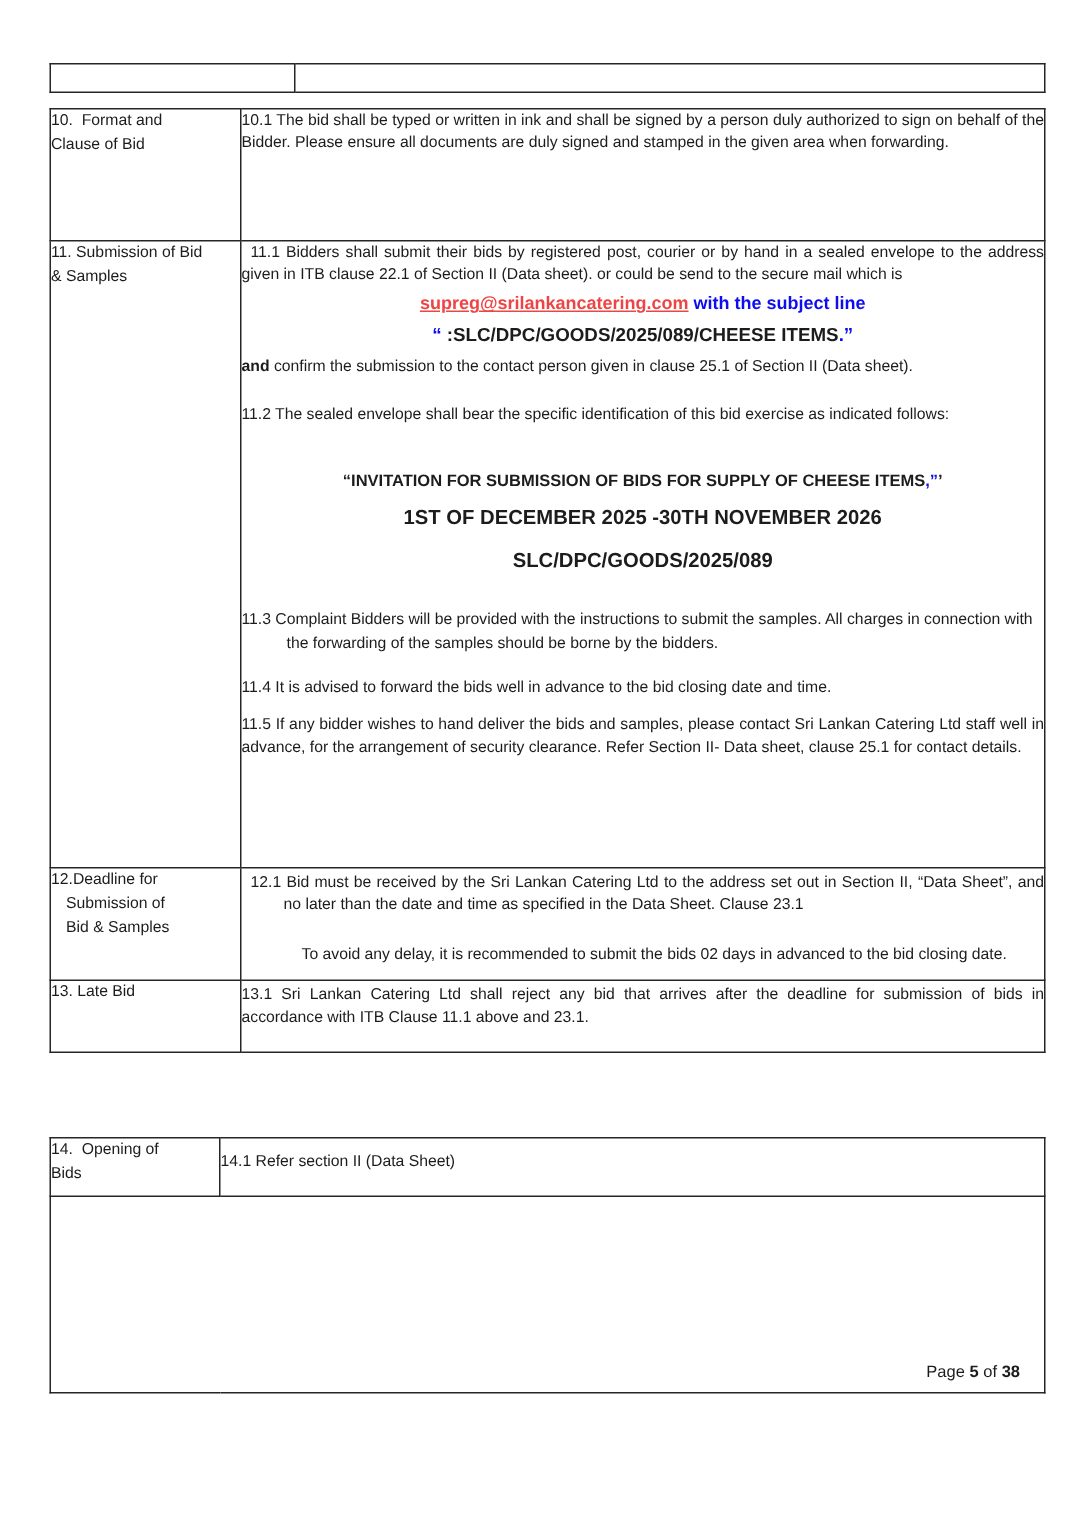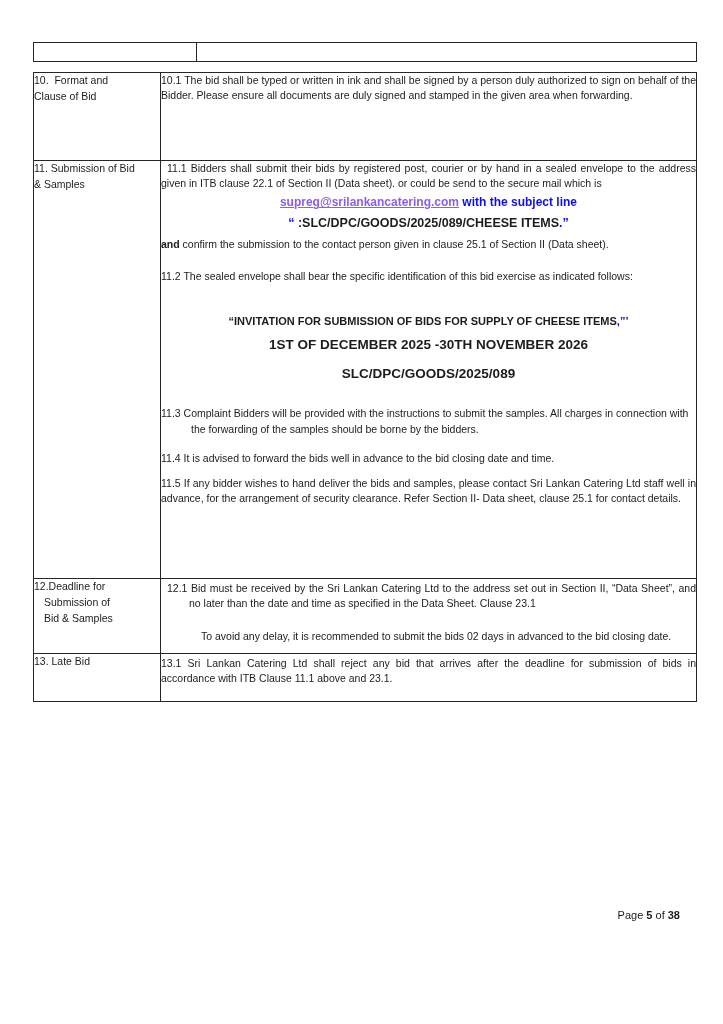--- a/index.html
+++ b/index.html
@@ -26,21 +26,21 @@
   .just{text-align:justify;}
   .ctr{text-align:center;}
 
   td.dhead{height:30px;text-align:center;vertical-align:middle;font-size:10.5px;padding-right:70px;}
   td.dhead .ttl{font-weight:bold;margin-left:4px;}
 
   
   td.r11body{padding-top:46px;}
   .p111{text-indent:6px;}
   .emailline{margin-top:3px;font-size:12px;font-weight:bold;color:#0d0df0;}
-  .emailline a{color:#8b5cf6;text-decoration:underline;}
+  .emailline a{color:#ef4444;text-decoration:underline;}
   .subjline{margin-top:2px;font-size:12.5px;font-weight:bold;}
   .andline{margin-top:5px;}
   .p112{margin-top:17px;}
   .invline{margin-top:30px;font-size:11px;font-weight:bold;}
   .dateline{margin-top:5px;font-size:13.5px;font-weight:bold;}
   .refline{margin-top:9px;font-size:13.5px;font-weight:bold;}
   .p113{margin-top:23px;padding-left:30px;text-indent:-30px;}
   .p114{margin-top:14px;}
   .p115{margin-top:10px;}
   .hang{padding-left:30px;text-indent:-30px;}
@@ -124,20 +124,40 @@
       <td class="lbl">
         <div class="ln">13. Late Bid</div>
       </td>
       <td class="body">
         <p class="just" style="margin-top:2px;">13.1 Sri Lankan Catering Ltd shall reject any bid that arrives after the deadline for submission of bids in accordance with ITB Clause 11.1 above and 23.1.</p>
       </td>
     </tr>
   </tbody>
     </table>
 
+  <table class="tbl tbl2">
+    <colgroup>
+        <col style="width:113px">
+        <col>
+      </colgroup>
+    <tbody>
+        <tr style="height:39px">
+      <td class="lbl">
+        <div class="ln">14.  Opening of</div>
+        <div class="ln">Bids</div>
+      </td>
+      <td class="body">
+        <p style="margin-top:8px;">14.1 Refer section II (Data Sheet)</p>
+      </td>
+    </tr>
+    <tr style="height:131px">
+      <td colspan="2"></td>
+    </tr>
+  </tbody>
+    </table>
 
   <div class="footer">
     <span>Page </span><span class="b">5</span><span> of </span><span class="b">38</span>
   </div>
 
   <div class="bar-light"></div>
   <div class="bar-dark"></div>
 
 </div>
 

